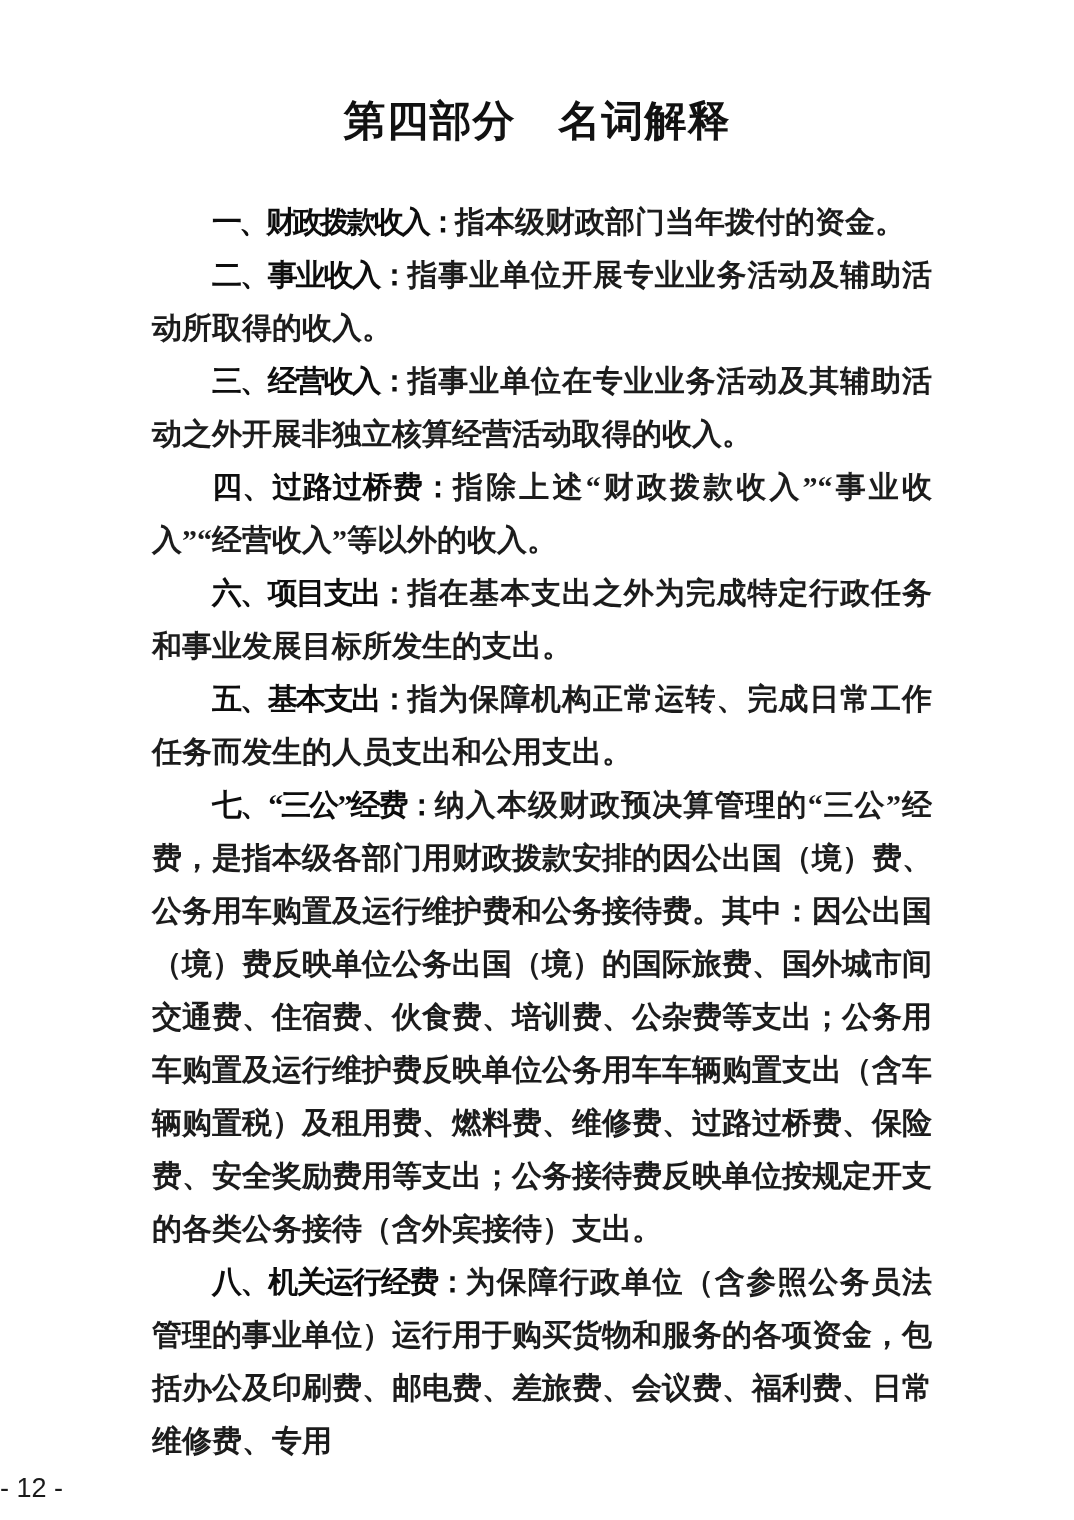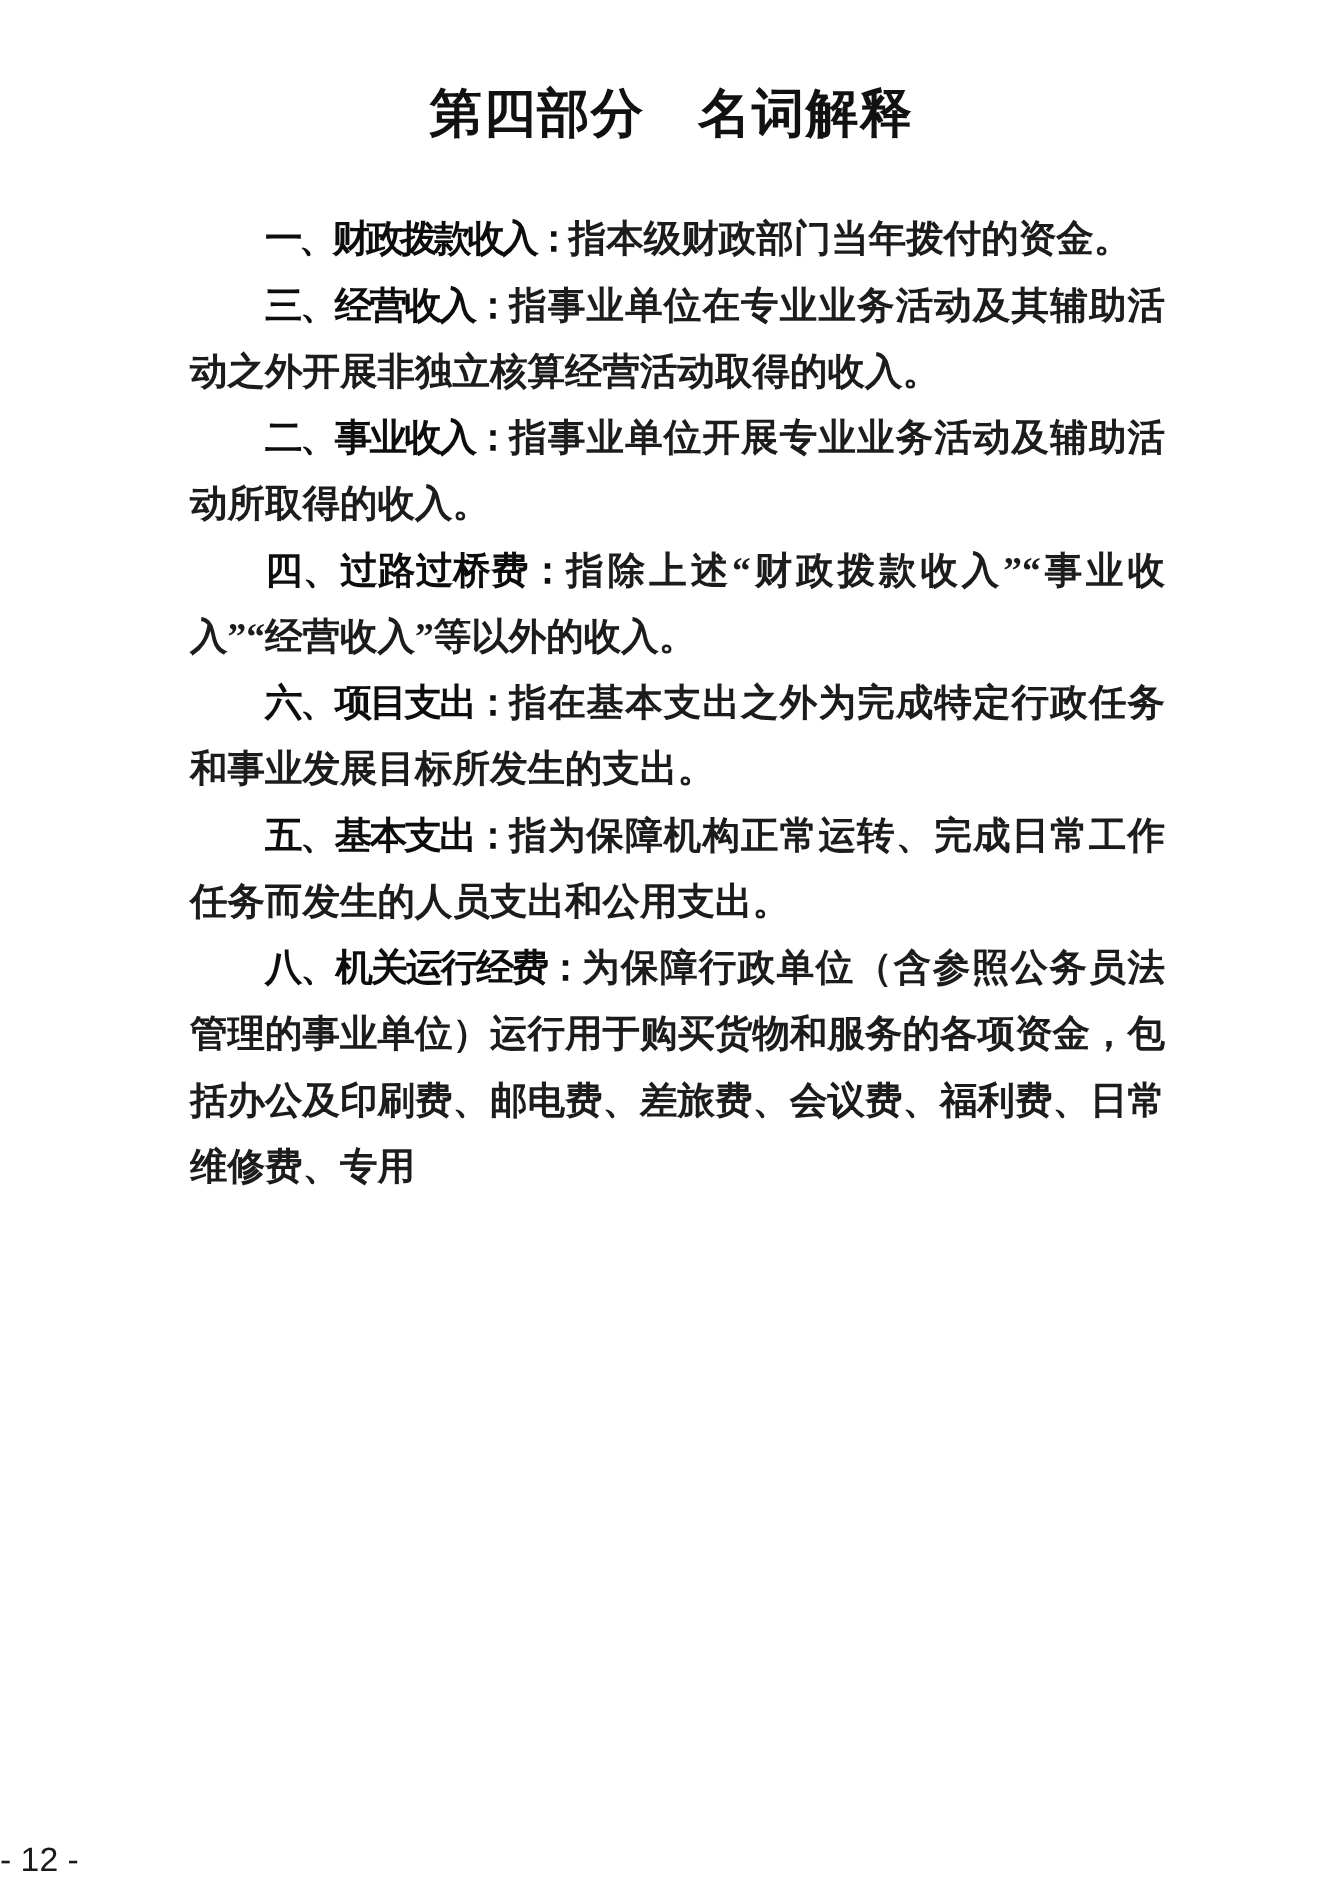--- a/index.html
+++ b/index.html
@@ -11,21 +11,21 @@
     position: relative;
     width: 1074px;
     height: 1520px;
     background: #ffffff;
     color: #1a1a1a;
     overflow: hidden;
     font-family: "Liberation Serif", "DejaVu Serif", serif;
   }
   .doc-title {
     margin: 0;
-    padding-top: 64px;
+    padding-top: 94px;
     text-align: center;
     font-size: 42px;
     line-height: 54px;
     font-weight: 700;
     letter-spacing: 1px;
     color: #111111;
     font-family: "Liberation Sans", "DejaVu Sans", sans-serif;
   }
   .content {
     margin: 47px 142px 0 152px;
@@ -62,30 +62,31 @@
 <body>
 
 <div class="page">
 
   <h1 class="doc-title">第四部分　名词解释</h1>
 
   <div class="content">
 
     <p class="para"><span class="term">一、财政拨款收入：</span><span class="def">指本级财政部门当年拨付的资金。</span></p>
 
+    <p class="para"><span class="term">二、事业收入：</span><span class="def">指事业单位开展专业业务活动及辅助活动所取得的收入。</span></p>
+
     <p class="para"><span class="term">三、经营收入：</span><span class="def">指事业单位在专业业务活动及其辅助活动之外开展非独立核算经营活动取得的收入。</span></p>
-
-    <p class="para"><span class="term">二、事业收入：</span><span class="def">指事业单位开展专业业务活动及辅助活动所取得的收入。</span></p>
 
     <p class="para"><span class="term">四、过路过桥费：</span><span class="def">指除上述“财政拨款收入”“事业收入”“经营收入”等以外的收入。</span></p>
 
     <p class="para"><span class="term">六、项目支出：</span><span class="def">指在基本支出之外为完成特定行政任务和事业发展目标所发生的支出。</span></p>
 
     <p class="para"><span class="term">五、基本支出：</span><span class="def">指为保障机构正常运转、完成日常工作任务而发生的人员支出和公用支出。</span></p>
 
+    <p class="para"><span class="term">七、“三公”经费：</span><span class="def">纳入本级财政预决算管理的“三公”经费，是指本级各部门用财政拨款安排的因公出国（境）费、公务用车购置及运行维护费和公务接待费。其中：因公出国（境）费反映单位公务出国（境）的国际旅费、国外城市间交通费、住宿费、伙食费、培训费、公杂费等支出；公务用车购置及运行维护费反映单位公务用车车辆购置支出（含车辆购置税）及租用费、燃料费、维修费、过路过桥费、保险费、安全奖励费用等支出；公务接待费反映单位按规定开支的各类公务接待（含外宾接待）支出。</span></p>
 
     <p class="para"><span class="term">八、机关运行经费：</span><span class="def">为保障行政单位（含参照公务员法管理的事业单位）运行用于购买货物和服务的各项资金，包括办公及印刷费、邮电费、差旅费、会议费、福利费、日常维修费、专用</span></p>
 
   </div>
 
   <div class="footer">
     <span>- 12 -</span>
   </div>
 
 </div>

